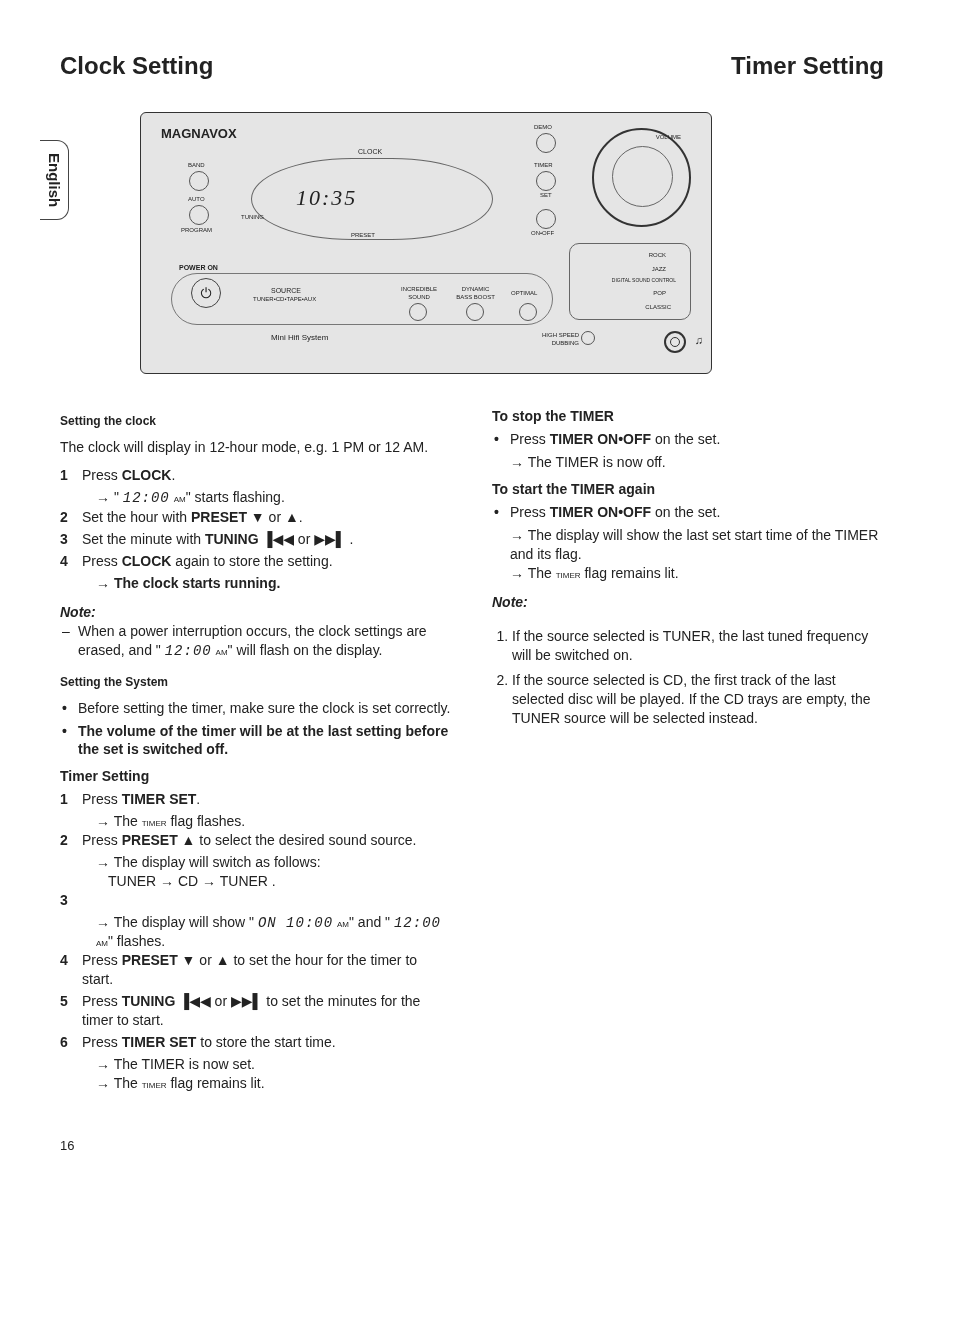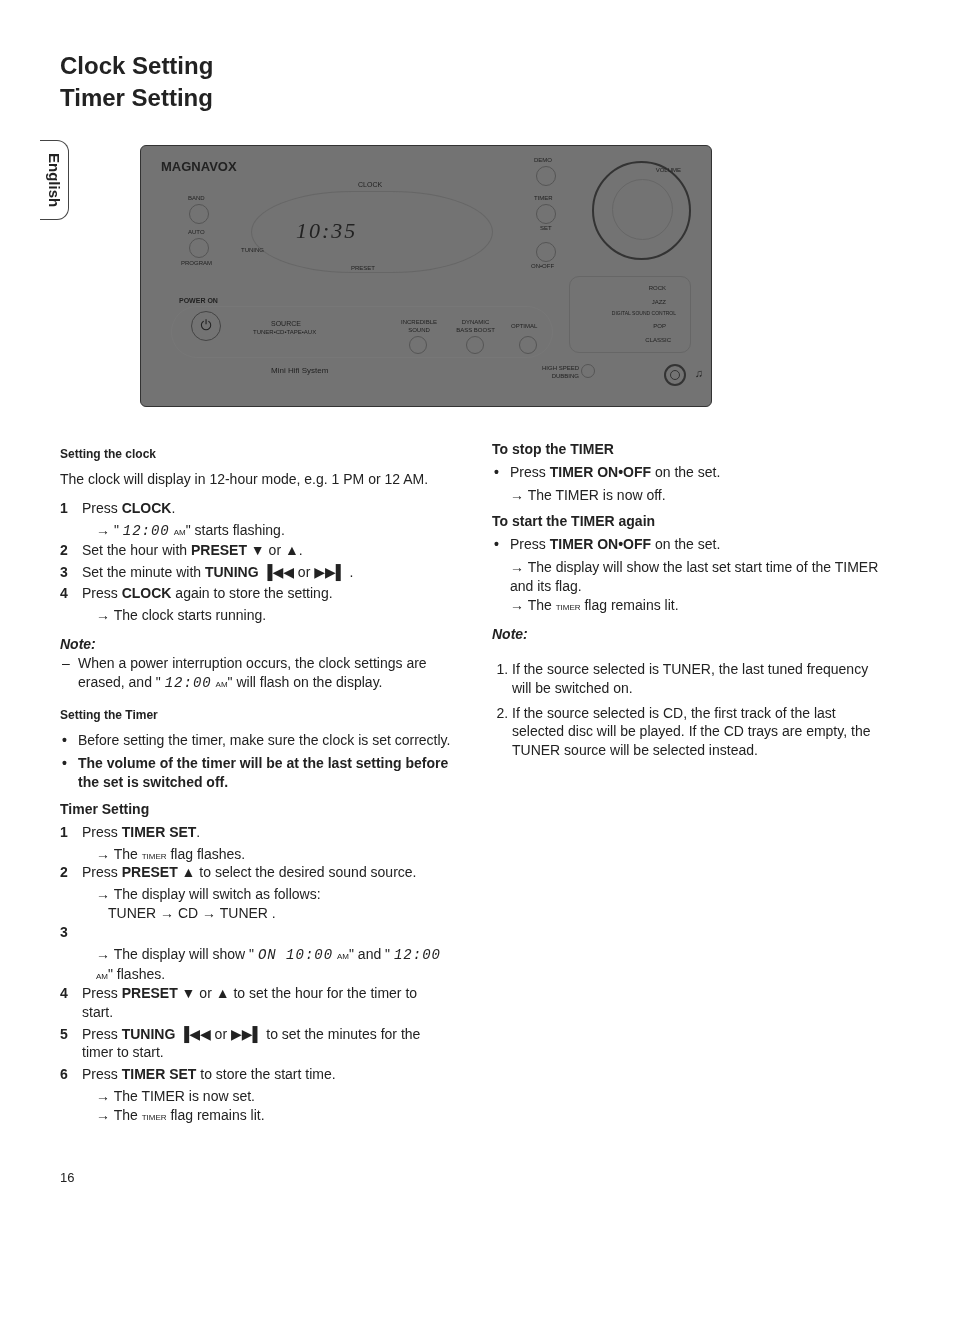--- a/index.html
+++ b/index.html
@@ -12,21 +12,20 @@
     box-sizing: border-box;
     font-size: 14px;
     line-height: 1.35;
   }
   .titles {
     display: flex;
     justify-content: space-between;
     font-weight: bold;
     font-size: 24px;
     margin-bottom: 30px;
-    flex-direction: column;
   }
   .langtab {
     position: absolute;
     left: 40px;
     top: 140px;
     writing-mode: vertical-rl;
     text-orientation: mixed;
     font-weight: bold;
     font-size: 15px;
     border: 1px solid #444;
@@ -34,21 +33,21 @@
     border-radius: 0 12px 12px 0;
     padding: 12px 4px;
   }
   .device-illu {
     width: 570px;
     height: 260px;
     margin-left: 80px;
     border: 1.5px solid #333;
     border-radius: 6px;
     position: relative;
-    background: #737373;
+    background: #e5e5e5;
     margin-bottom: 25px;
   }
   .device-illu .brand {
     position:absolute; left:20px; top:12px; font-weight:bold; font-size:13px;
   }
   .columns {
     display:flex;
     gap: 40px;
   }
   .col { flex:1; }
@@ -151,26 +150,26 @@
           <span>Set the hour with <b>PRESET</b> ▼ or ▲.</span>
         </li>
         <li>
           <span class="num">3</span>
           <span>Set the minute with <b>TUNING</b>  ▐◀◀ or ▶▶▌ .</span>
         </li>
         <li>
           <span class="num">4</span>
           <span>Press <b>CLOCK</b> again to store the setting.</span>
         </li>
-        <div class="sub-arrow" style="margin-left: 36px;">The clock starts running.</div>
+        <div class="sub-arrow" style="margin-left: 36px; font-weight: bold;">The clock starts running.</div>
       </ol>
     <div class="note-label">Note:</div>
     <div class="note-dash">When a power interruption occurs, the clock settings are erased, and " <span class="seg">12:00</span> <span class="sc">am</span>" will flash on the display.</div>
 
-    <h3 class="section">Setting the Timer</h3>
+    <h3 class="section">Setting the System</h3>
     <ul class="bullets" id="timer-bullets">
         <li>Before setting the timer, make sure the clock is set correctly.</li>
         <li><b>The volume of the timer will be at the last setting before the set is switched off.</b></li>
       </ul>
 
     <h4 class="sub">Timer Setting</h4>
     <ol class="steps" id="steps-timer">
         <li>
           <span class="num">1</span>
           <span>Press <b>TIMER SET</b>.</span>

